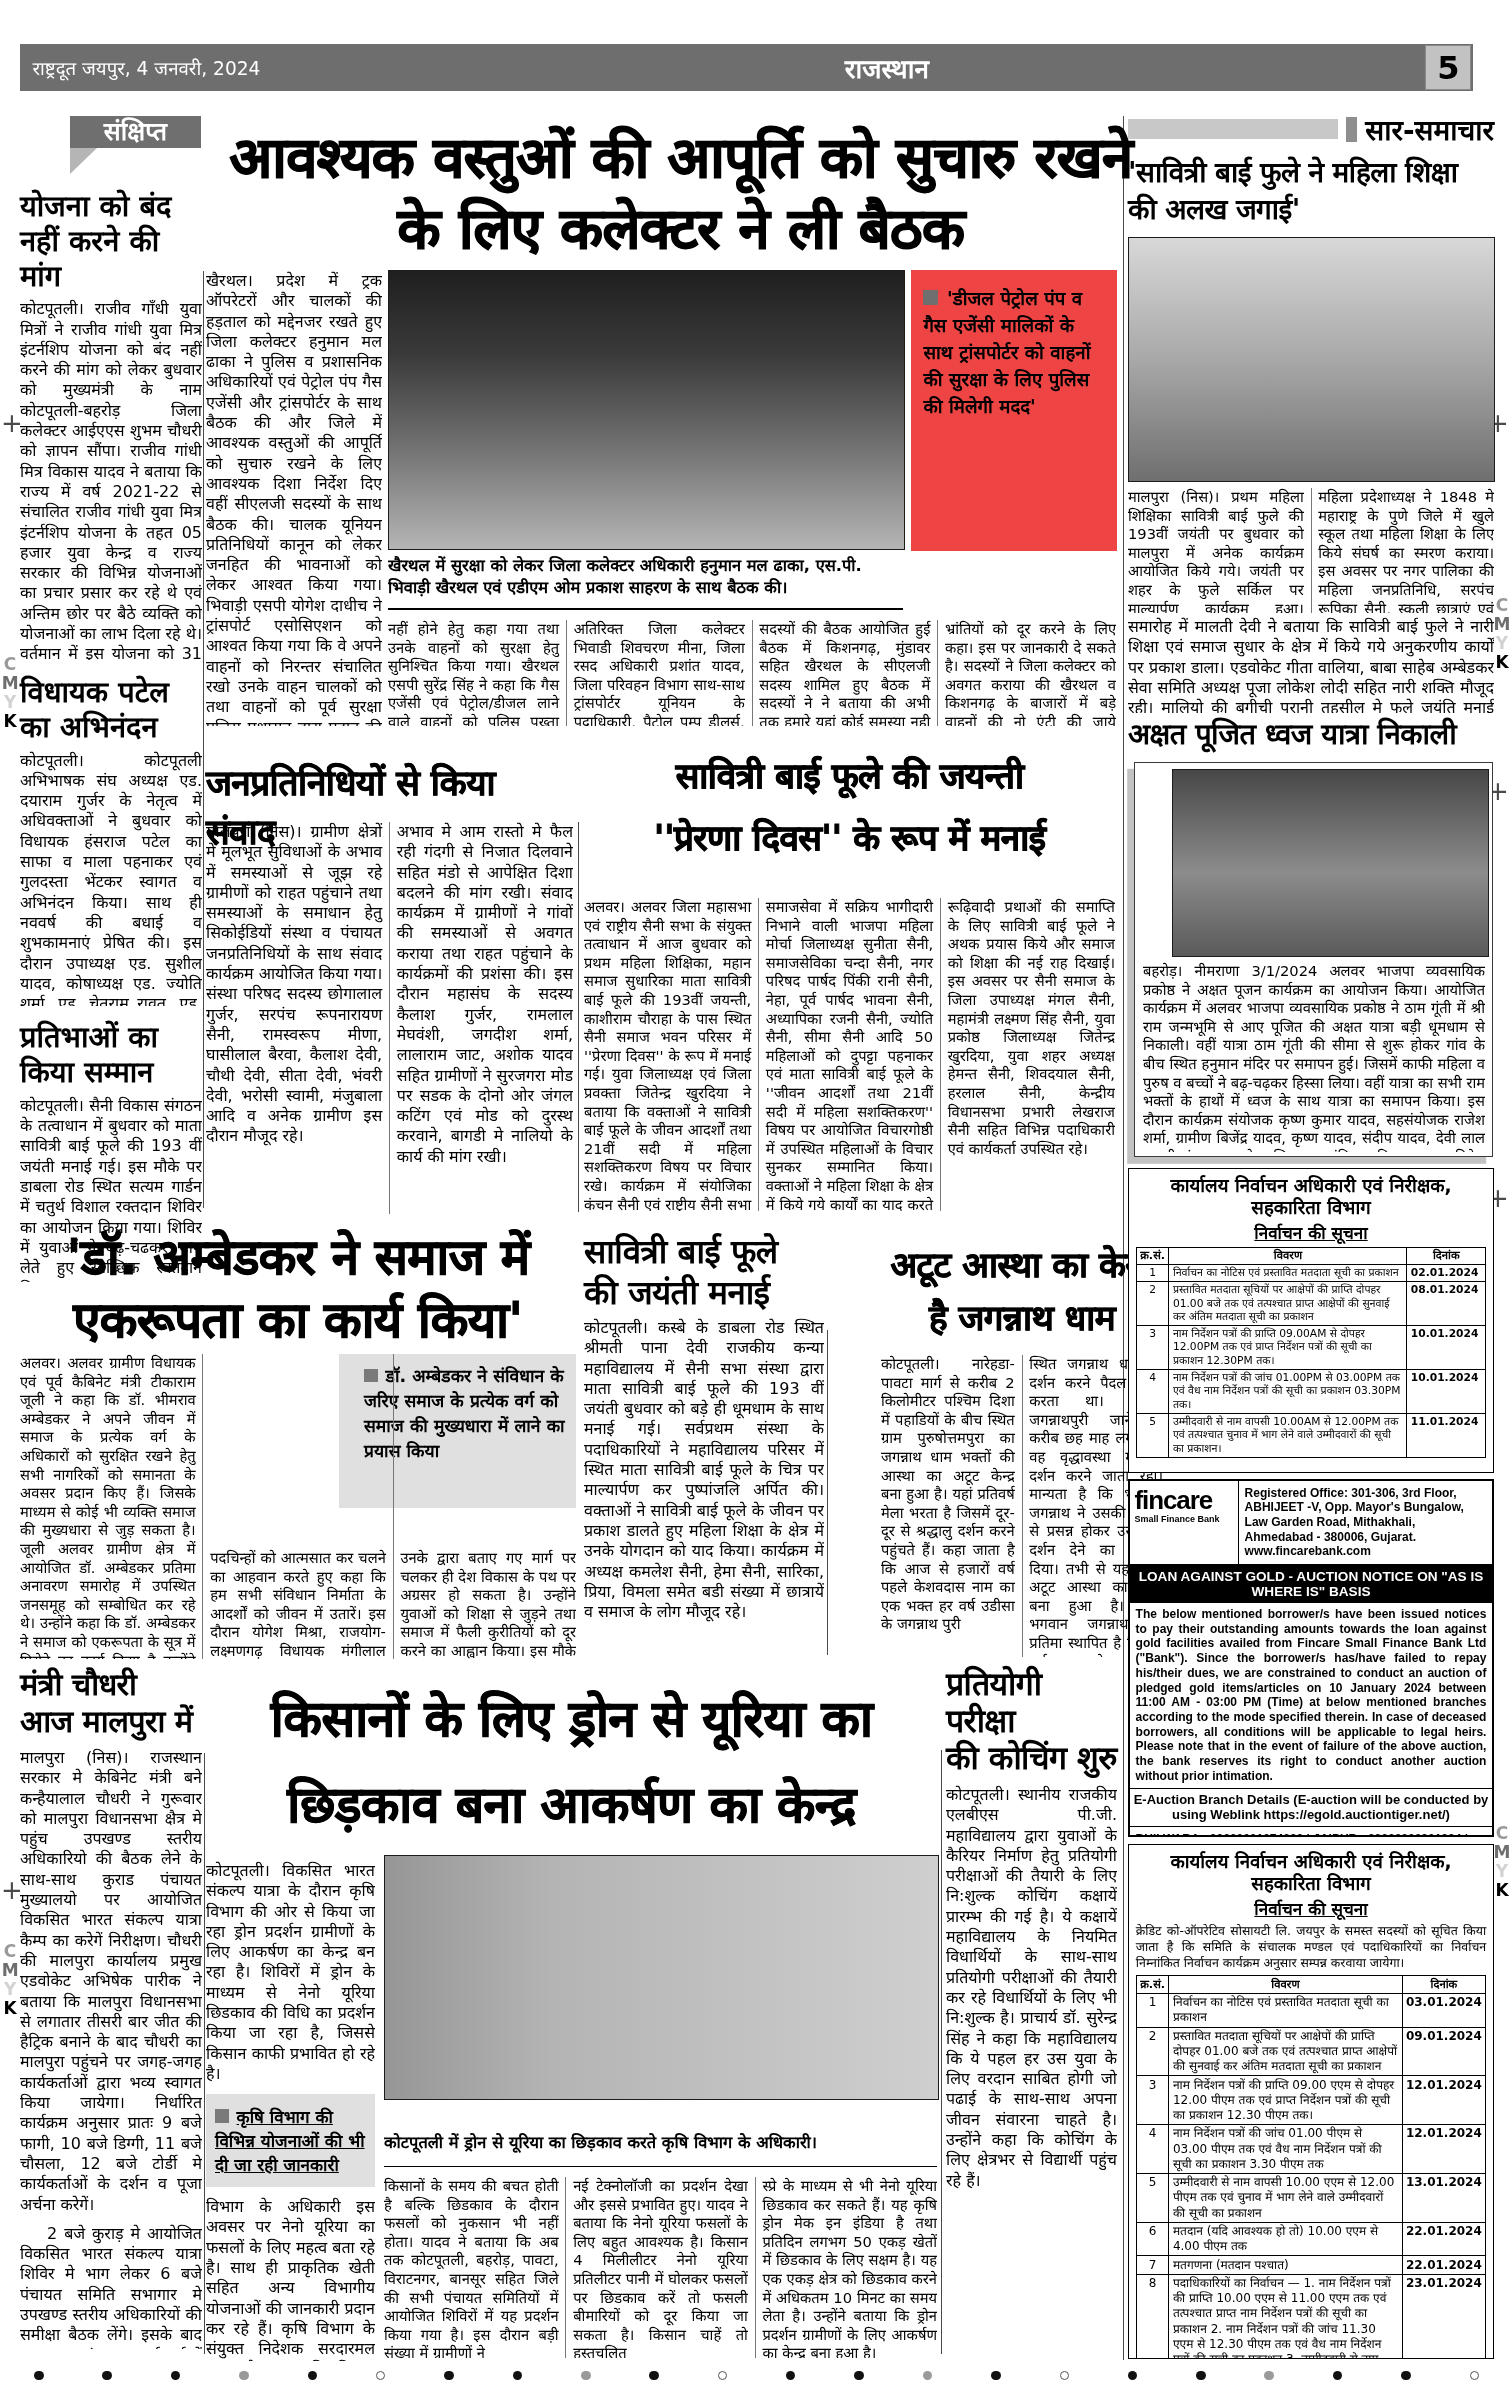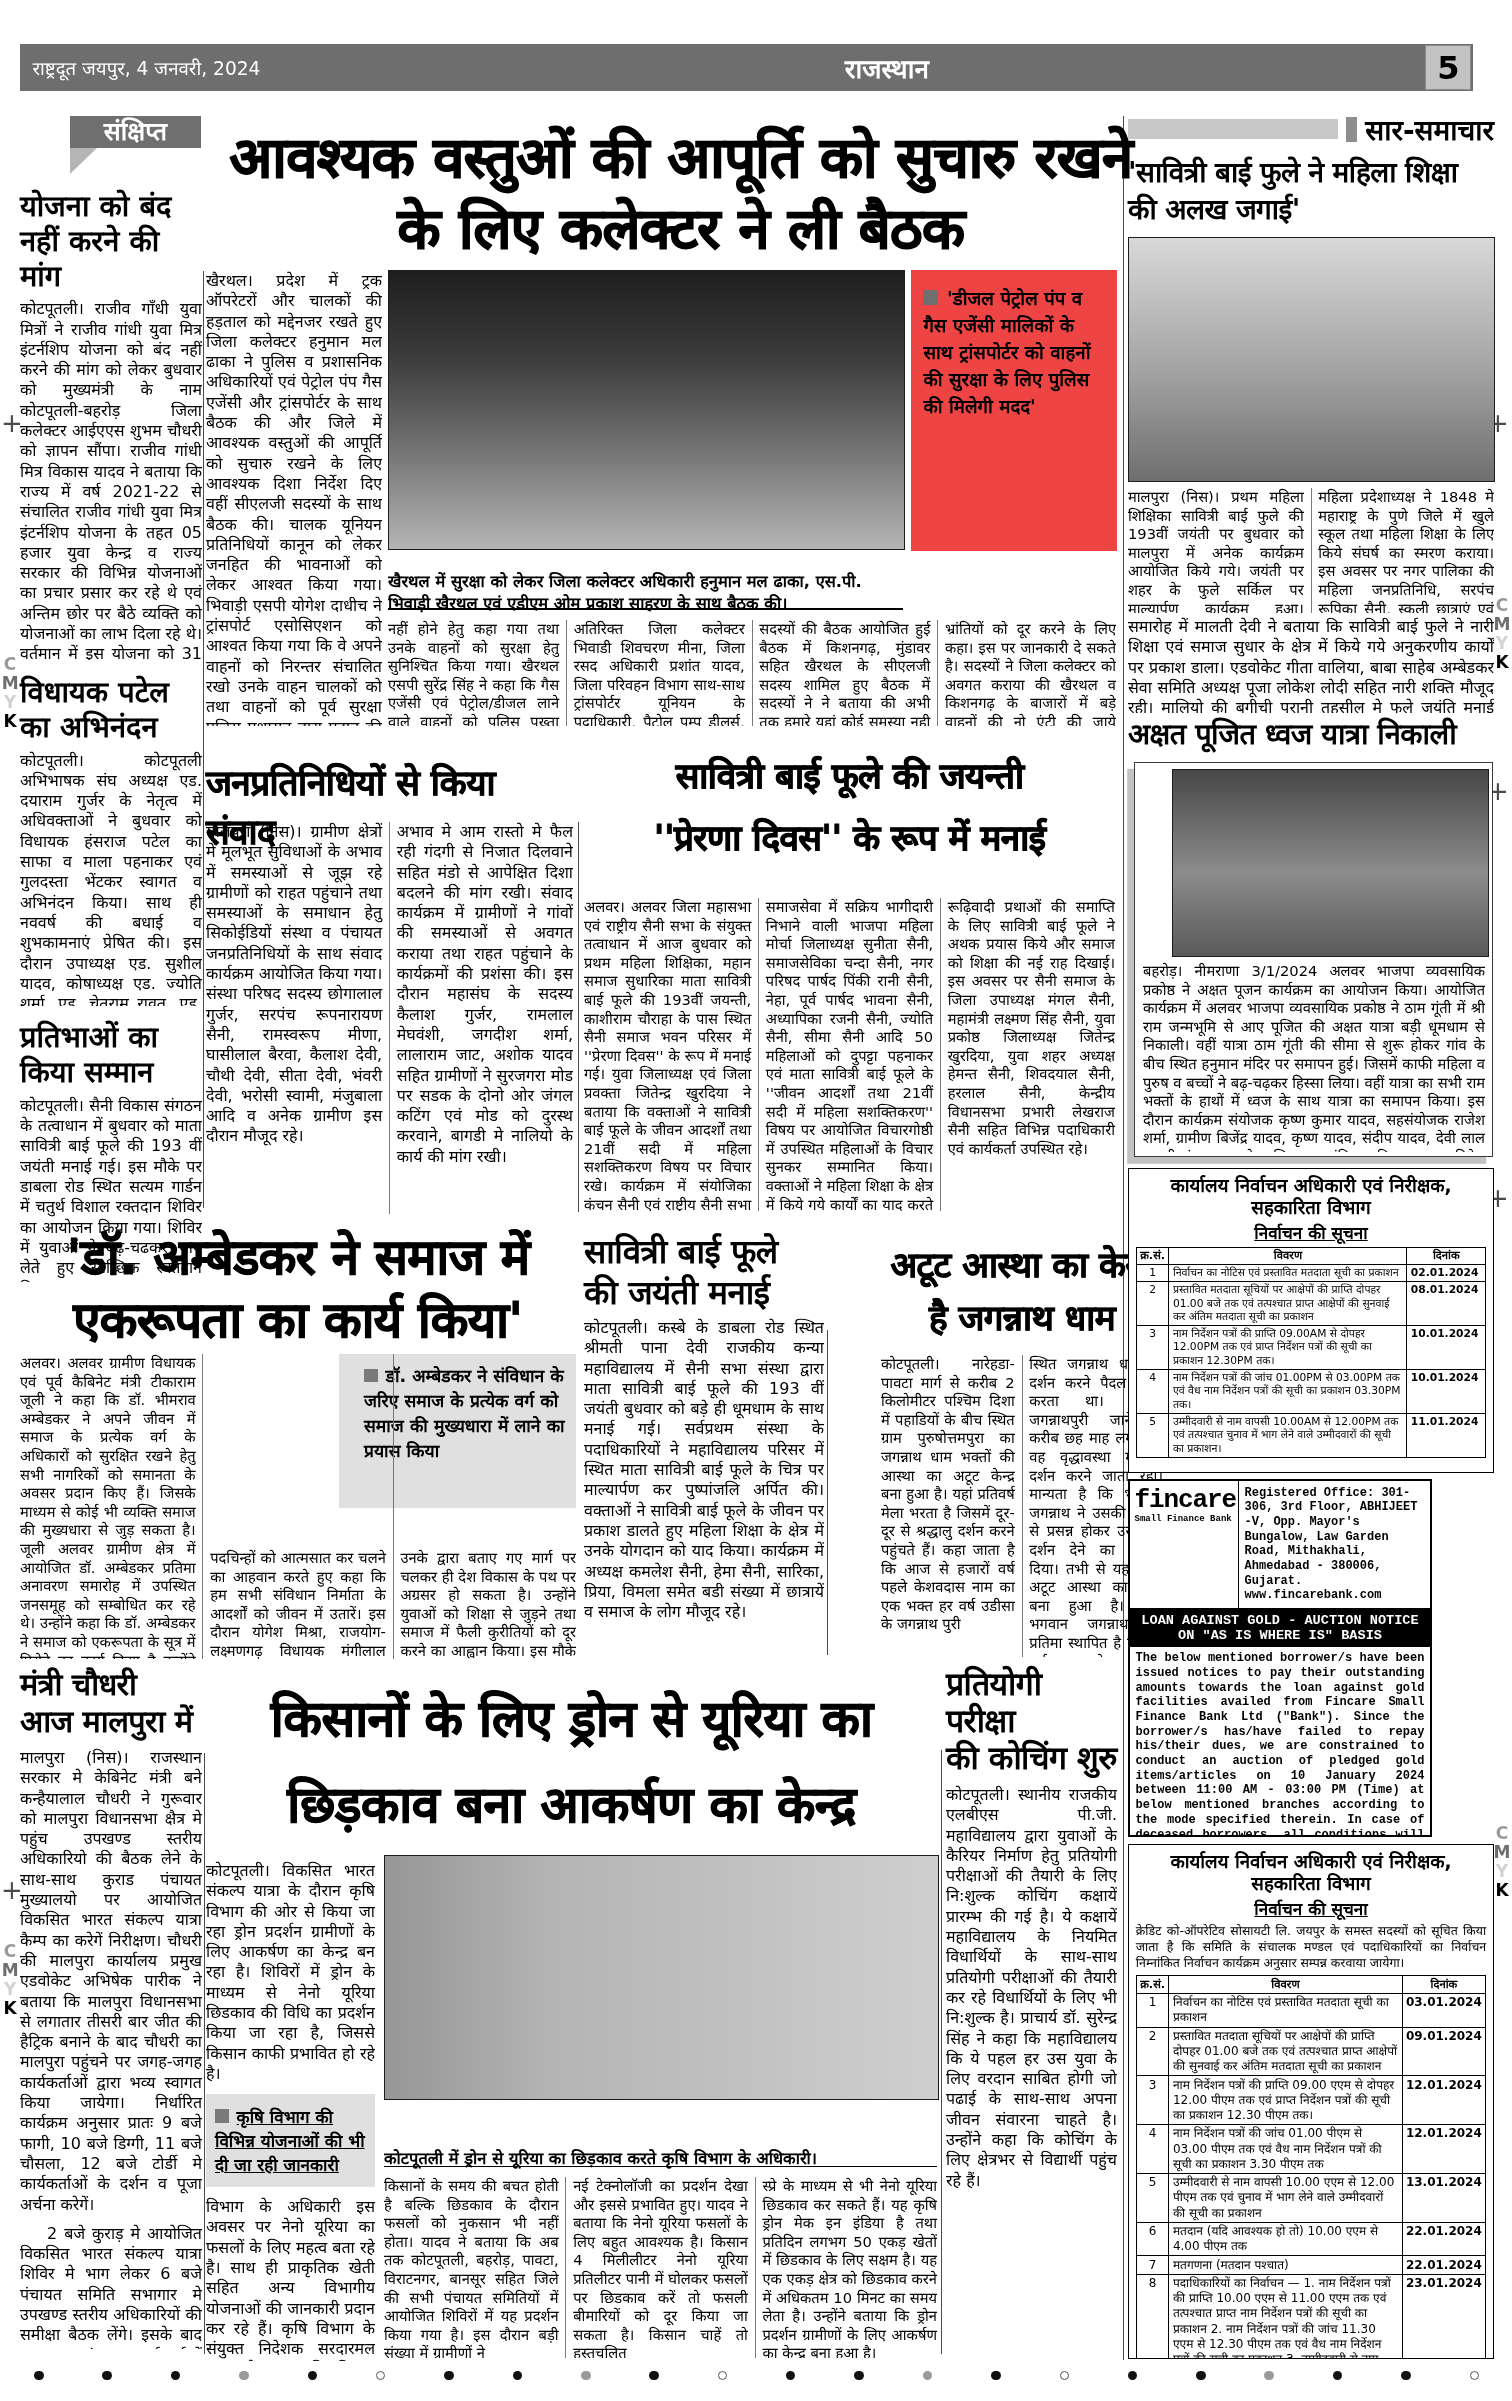--- a/index.html
+++ b/index.html
@@ -21,21 +21,21 @@
   .hl-big{font-size:49px;line-height:63px;text-align:center;-webkit-text-stroke:0.8px #000;}
   .hl-drone{font-size:50px;line-height:86px;text-align:center;-webkit-text-stroke:0.8px #000;}
   .hl-prerna{font-size:35px;line-height:62px;text-align:center;-webkit-text-stroke:0.8px #000;}
   .hl-jan{font-size:35px;line-height:49px;-webkit-text-stroke:0.6px #000;}
   .hl-jag{font-size:35px;line-height:53px;text-align:center;-webkit-text-stroke:0.6px #000;}
   .hl-md{font-size:30.5px;line-height:37px;font-weight:800;}
 
   
   .bt{font-size:16px;line-height:20.3px;text-align:justify;}
   .bt-sm{font-size:14.7px;line-height:18.6px;text-align:justify;}
-  .caption{font-weight:700;font-size:16.4px;line-height:21.5px;margin-top:16px;}
+  .caption{font-weight:700;font-size:16.4px;line-height:21.5px;}
   .hr{position:absolute;height:1.7px;background:#000;}
 
   .cols{display:flex;}
   .cols > .col{flex:1;padding:0 6.8px;overflow:hidden;}
   .cols > .col:first-child{padding-left:0;}
   .cols > .col:last-child{padding-right:0;}
   .cols > .col + .col{border-left:0.6px solid #777;}
 
   .vline{position:absolute;width:1.1px;background:#4a4a4a;}
 
@@ -328,21 +328,21 @@
             <td class="sn">5</td>
             <td>उम्मीदवारी से नाम वापसी 10.00AM से 12.00PM तक एवं तत्पश्चात चुनाव में भाग लेने वाले उम्मीदवारों की सूची का प्रकाशन।</td>
             <td class="dt">11.01.2024</td>
           </tr>
 
     </tbody>
       </table>
 
   </div>
 
-  <div class="abs fin" style="left:1128px;top:1479px;width:304px;height:358px;box-sizing:border-box;font-family:Liberation Mono, monospace;">
+  <div class="abs fin" style="left:1128px;top:1479px;width:366px;height:358px;box-sizing:border-box;">
     <div class="hdr">
       <div class="logo">
         <div class="b1">fincare</div>
         <div class="b2">Small Finance Bank</div>
       </div>
       <div class="reg">Registered Office: 301-306, 3rd Floor, ABHIJEET -V, Opp. Mayor's Bungalow, Law Garden Road, Mithakhali, Ahmedabad - 380006, Gujarat. www.fincarebank.com</div>
     </div>
     <div class="bar">LOAN AGAINST GOLD - AUCTION NOTICE ON "AS IS WHERE IS" BASIS</div>
     <div class="bodytx">The below mentioned borrower/s have been issued notices to pay their outstanding amounts towards the loan against gold facilities availed from Fincare Small Finance Bank Ltd ("Bank"). Since the borrower/s has/have failed to repay his/their dues, we are constrained to conduct an auction of pledged gold items/articles on 10 January 2024 between 11:00 AM - 03:00 PM (Time) at below mentioned branches according to the mode specified therein. In case of deceased borrowers, all conditions will be applicable to legal heirs. Please note that in the event of failure of the above auction, the bank reserves its right to conduct another auction without prior intimation.</div>
     <div class="ebar">E-Auction Branch Details (E-auction will be conducted by using Weblink https://egold.auctiontiger.net/)</div>

